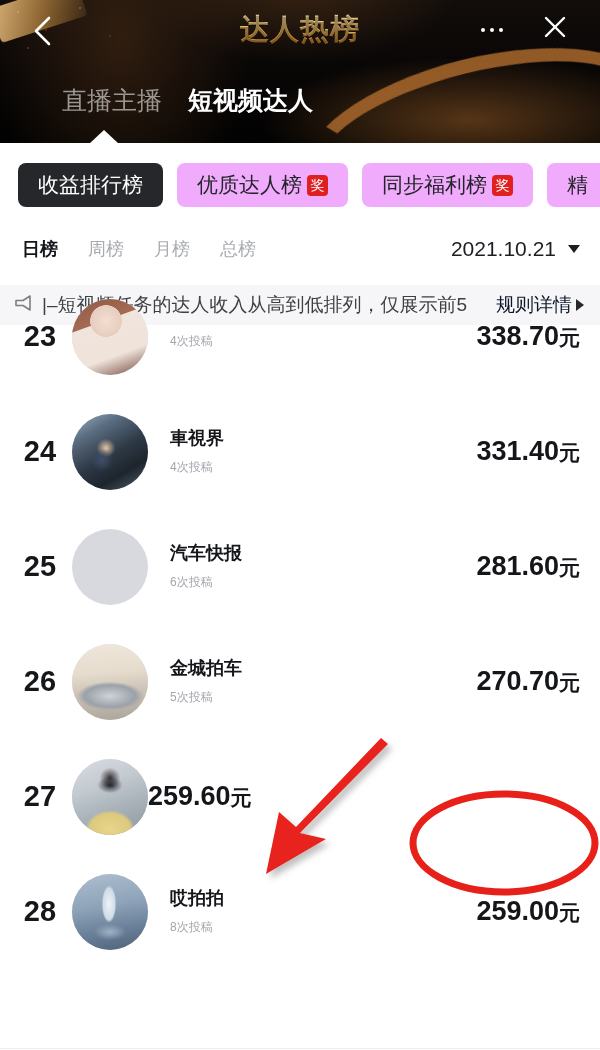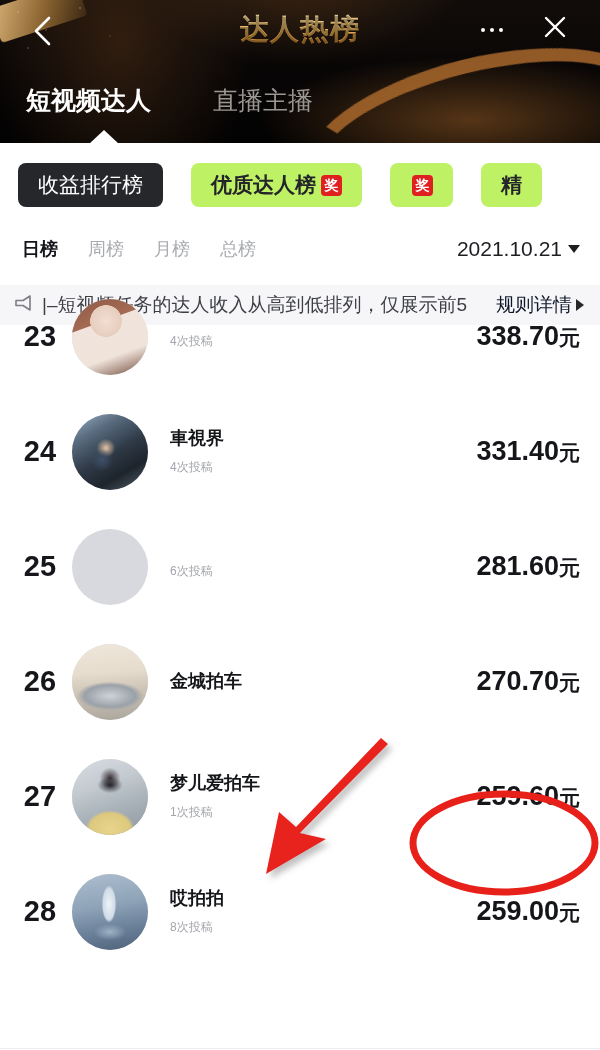--- a/index.html
+++ b/index.html
@@ -170,38 +170,37 @@
     border-top-left-radius: 14px;
     border-top-right-radius: 14px;
     overflow: hidden;
     z-index: 2;
   }
 
   
   .chips {
     display: flex;
     align-items: center;
-    gap: 28px;
+    gap: 14px;
     padding: 20px 0 0 18px;
     overflow: hidden;
     white-space: nowrap;
   }
   .chip {
     flex: 0 0 auto;
     height: 44px;
     padding: 0 20px;
     border-radius: 8px;
-    background: #bef264;
+    background: #f0abfc;
     color: #24252a;
     font-size: 21px;
     display: flex;
     align-items: center;
     gap: 3px;
     cursor: pointer;
-    font-weight: bold;
   }
   .chip.active {
     background: #26272b;
     color: #ffffff;
     font-weight: normal;
   }
   .chip .award {
     display: inline-flex;
     align-items: center;
     justify-content: center;
@@ -231,21 +230,21 @@
   }
   .period.active {
     color: #15161a;
     font-weight: bold;
   }
   .date-sel {
     position: absolute;
     right: 20px;
     display: flex;
     align-items: center;
-    gap: 6px;
+    gap: 12px;
     font-size: 21px;
     color: #1d1e22;
     cursor: pointer;
   }
   .caret-down {
     width: 0; height: 0;
     border-left: 6px solid transparent;
     border-right: 6px solid transparent;
     border-top: 8px solid #1d1e22;
     display: block;
@@ -418,37 +417,38 @@
     <div class="hdr-close">
       <span>
         <svg width="26" height="26" viewBox="0 0 26 26">
           <line x1="4" y1="4" x2="22" y2="22" stroke="#ffffff" stroke-width="2.4" stroke-linecap="round"></line>
           <line x1="22" y1="4" x2="4" y2="22" stroke="#ffffff" stroke-width="2.4" stroke-linecap="round"></line>
         </svg>
       </span>
     </div>
 
     <div class="hdr-tabs">
+      <div class="hdr-tab inactive">直播主播</div>
       <div class="hdr-tab active">短视频达人</div>
-      <div class="hdr-tab inactive">直播主播</div>
     </div>
   </div>
   <div class="panel-notch"></div>
 
   <div class="panel">
 
     <div class="chips">
       <div class="chip active">
         <span>收益排行榜</span>
       </div>
       <div class="chip">
         <span>优质达人榜</span>
         <span class="award">奖</span>
       </div>
       <div class="chip">
+        <span>同步福利榜</span>
         <span class="award">奖</span>
       </div>
       <div class="chip">
         <span>精</span>
       </div>
     </div>
 
     <div class="period-row">
       <div class="period active">日榜</div>
       <div class="period">周榜</div>
@@ -506,51 +506,49 @@
 
       <div class="row">
         <div class="rank">25</div>
         <div class="avatar">
           <div class="av-inner" style="background:
                  radial-gradient(ellipse 30px 14px at 38px 30px, #3c3f45 0%, #5d6views 0%, rgba(0,0,0,0) 72%),
                  radial-gradient(ellipse 26px 9px at 38px 58px, #2c2f35 0%, rgba(0,0,0,0) 74%),
                  linear-gradient(180deg,#ffffff 0%,#f2f2f3 55%,#d9dadd 100%);"></div>
         </div>
         <div class="meta">
+          <div class="uname">汽车快报</div>
           <div class="posts">6次投稿</div>
         </div>
         <div class="amount"><span>281.60</span><span class="unit">元</span></div>
       </div>
 
       <div class="row">
         <div class="rank">26</div>
         <div class="avatar">
           <div class="av-inner" style="background:
                  radial-gradient(ellipse 46px 20px at 38px 52px, #cfd3d8 0%, #9aa1a8 55%, rgba(0,0,0,0) 72%),
                  linear-gradient(175deg,#efe7dc 0%,#e6dccd 38%,#cdc3b6 62%,#a9a49c 100%);"></div>
         </div>
         <div class="meta">
           <div class="uname">金城拍车</div>
+          <div class="posts">5次投稿</div>
         </div>
         <div class="amount"><span>270.70</span><span class="unit">元</span></div>
       </div>
 
       <div class="row">
         <div class="rank">27</div>
         <div class="avatar">
           <div class="av-inner" style="background:
                  radial-gradient(ellipse 17px 11px at 38px 26px, #23242a 0%, rgba(0,0,0,0) 75%),
                  radial-gradient(circle 15px at 38px 19px, #3a3036 0%, rgba(0,0,0,0) 70%),
                  radial-gradient(ellipse 34px 26px at 38px 70px, #e8d48a 0%, #dcc97e 60%, rgba(0,0,0,0) 72%),
                  linear-gradient(160deg,#d8dde1 0%,#c3cad0 35%,#aab3ba 62%,#8e979e 100%);"></div>
         </div>
-        <div class="meta">
-          <div class="uname">梦儿爱拍车</div>
-          <div class="posts">1次投稿</div>
-        </div>
         <div class="amount"><span>259.60</span><span class="unit">元</span></div>
       </div>
 
       <div class="row">
         <div class="rank">28</div>
         <div class="avatar">
           <div class="av-inner" style="background:
                  radial-gradient(ellipse 10px 26px at 37px 30px, #eef3f7 0%, #cfdbe6 60%, rgba(0,0,0,0) 72%),
                  radial-gradient(ellipse 22px 11px at 38px 58px, #9fb3c6 0%, rgba(0,0,0,0) 74%),
                  linear-gradient(170deg,#aebfd0 0%,#8ea3b8 42%,#6b819a 70%,#4e6178 100%);"></div>

